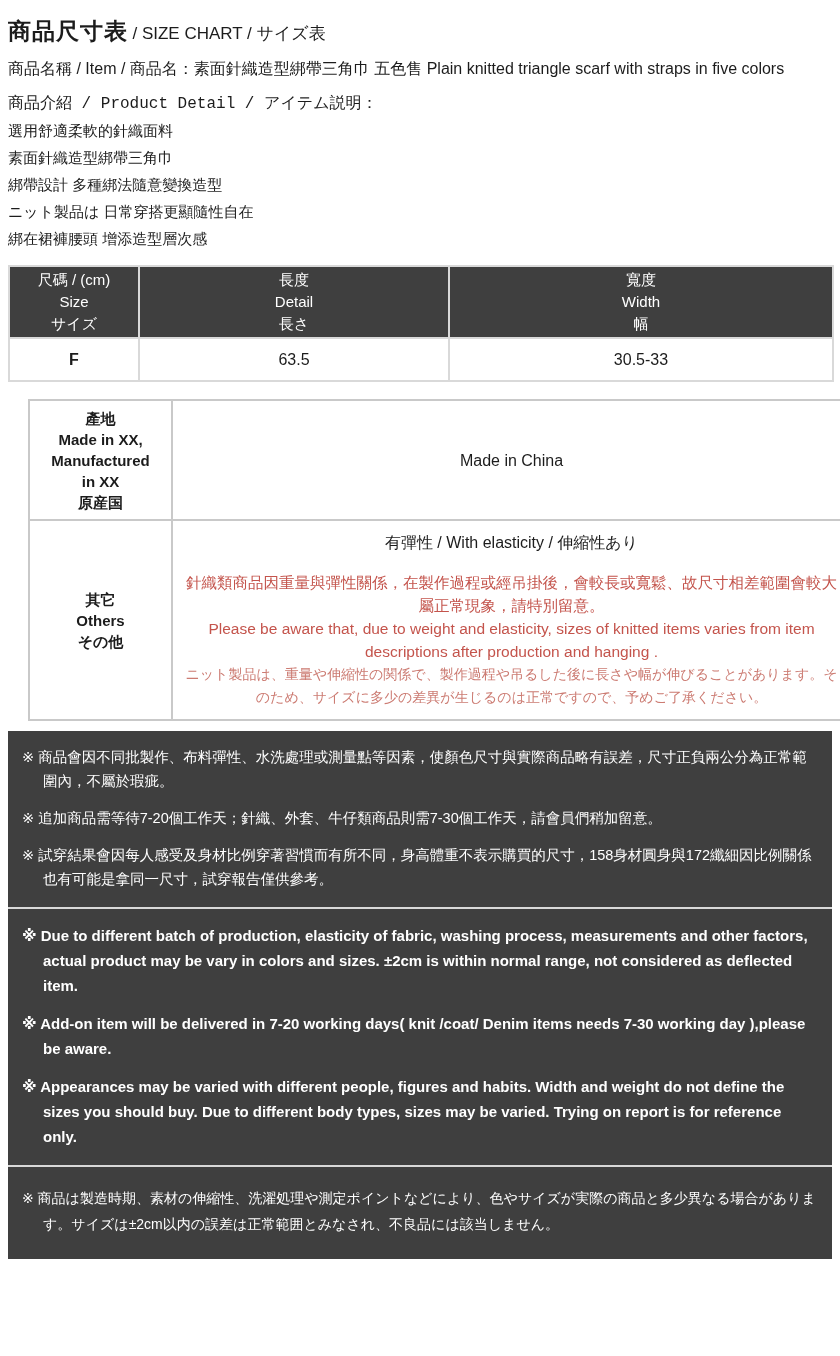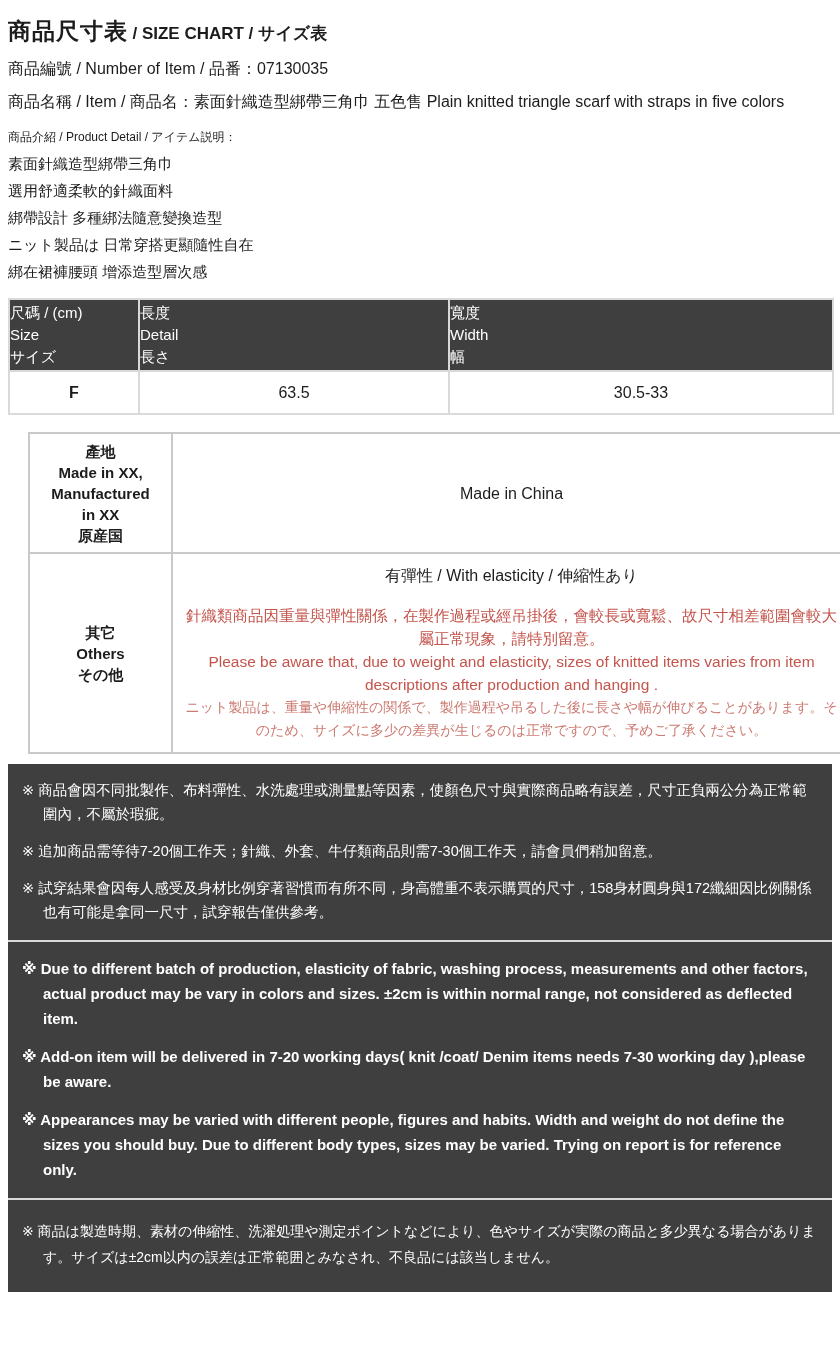--- a/index.html
+++ b/index.html
@@ -9,37 +9,37 @@
     min-height: 1356px;
     margin: 0;
     font-family: "Liberation Sans", "DejaVu Sans", sans-serif;
     color: var(--text, #1c1c1c);
   }
   .page { padding: 16px 8px 40px 8px; }
 
   
   .title-row { line-height: 30px; }
   .title-zh { font-size: 23px; font-weight: bold; letter-spacing: 1px; }
-  .title-rest { font-size: 17px; font-weight: bold; }
+  .title-rest { font-size: 17px; font-weight: normal; }
   .meta-line { font-size: 16px; line-height: 26px; margin-top: 7px; }
-  .detail-heading { font-size: 12px; line-height: 26px; margin-top: 9px; }
+  .detail-heading { font-size: 16px; line-height: 26px; margin-top: 9px; font-family: Liberation Mono, monospace; }
   .detail-line { font-size: 15px; line-height: 27px; }
 
   
   table { border-collapse: collapse; width: 824px; table-layout: fixed; }
   .size-table { margin-top: 13px; }
   .size-table th, .size-table td { border: 2px solid var(--table-border-light, #d9d9d9); }
   .size-table th {
     background: var(--dark-panel, #3f3f3f);
     color: var(--panel-text, #ffffff);
     font-weight: normal;
     font-size: 15px;
     line-height: 22px;
     padding: 2px 0;
-    text-align: left;
+    text-align: center;
   }
   .size-table th span { display: block; }
   .size-table td {
     height: 43px;
     text-align: center;
     font-size: 16px;
     background: #ffffff;
   }
   .size-table td.size-cell { font-weight: bold; }
 
@@ -91,25 +91,24 @@
 </style>
 </head>
 <body>
 
 <div class="page">
 
   <div class="title-row">
     <span class="title-zh">商品尺寸表</span>
     <span class="title-rest">/ SIZE CHART / サイズ表</span>
   </div>
-  <div class="meta-line">商品編號 / Number of Item / 品番：07130035</div>
   <div class="meta-line">商品名稱 / Item / 商品名：素面針織造型綁帶三角巾 五色售 Plain knitted triangle scarf with straps in five colors</div>
   <div class="detail-heading">商品介紹 / Product Detail / アイテム説明：</div>
+  <div class="detail-line">選用舒適柔軟的針織面料</div>
   <div class="detail-line">素面針織造型綁帶三角巾</div>
-  <div class="detail-line">選用舒適柔軟的針織面料</div>
   <div class="detail-line">綁帶設計 多種綁法隨意變換造型</div>
   <div class="detail-line">ニット製品は 日常穿搭更顯隨性自在</div>
   <div class="detail-line">綁在裙褲腰頭 增添造型層次感</div>
 
   <table class="size-table">
     <colgroup>
         <col style="width:130px">
         <col style="width:310px">
         <col style="width:384px">
       </colgroup>

